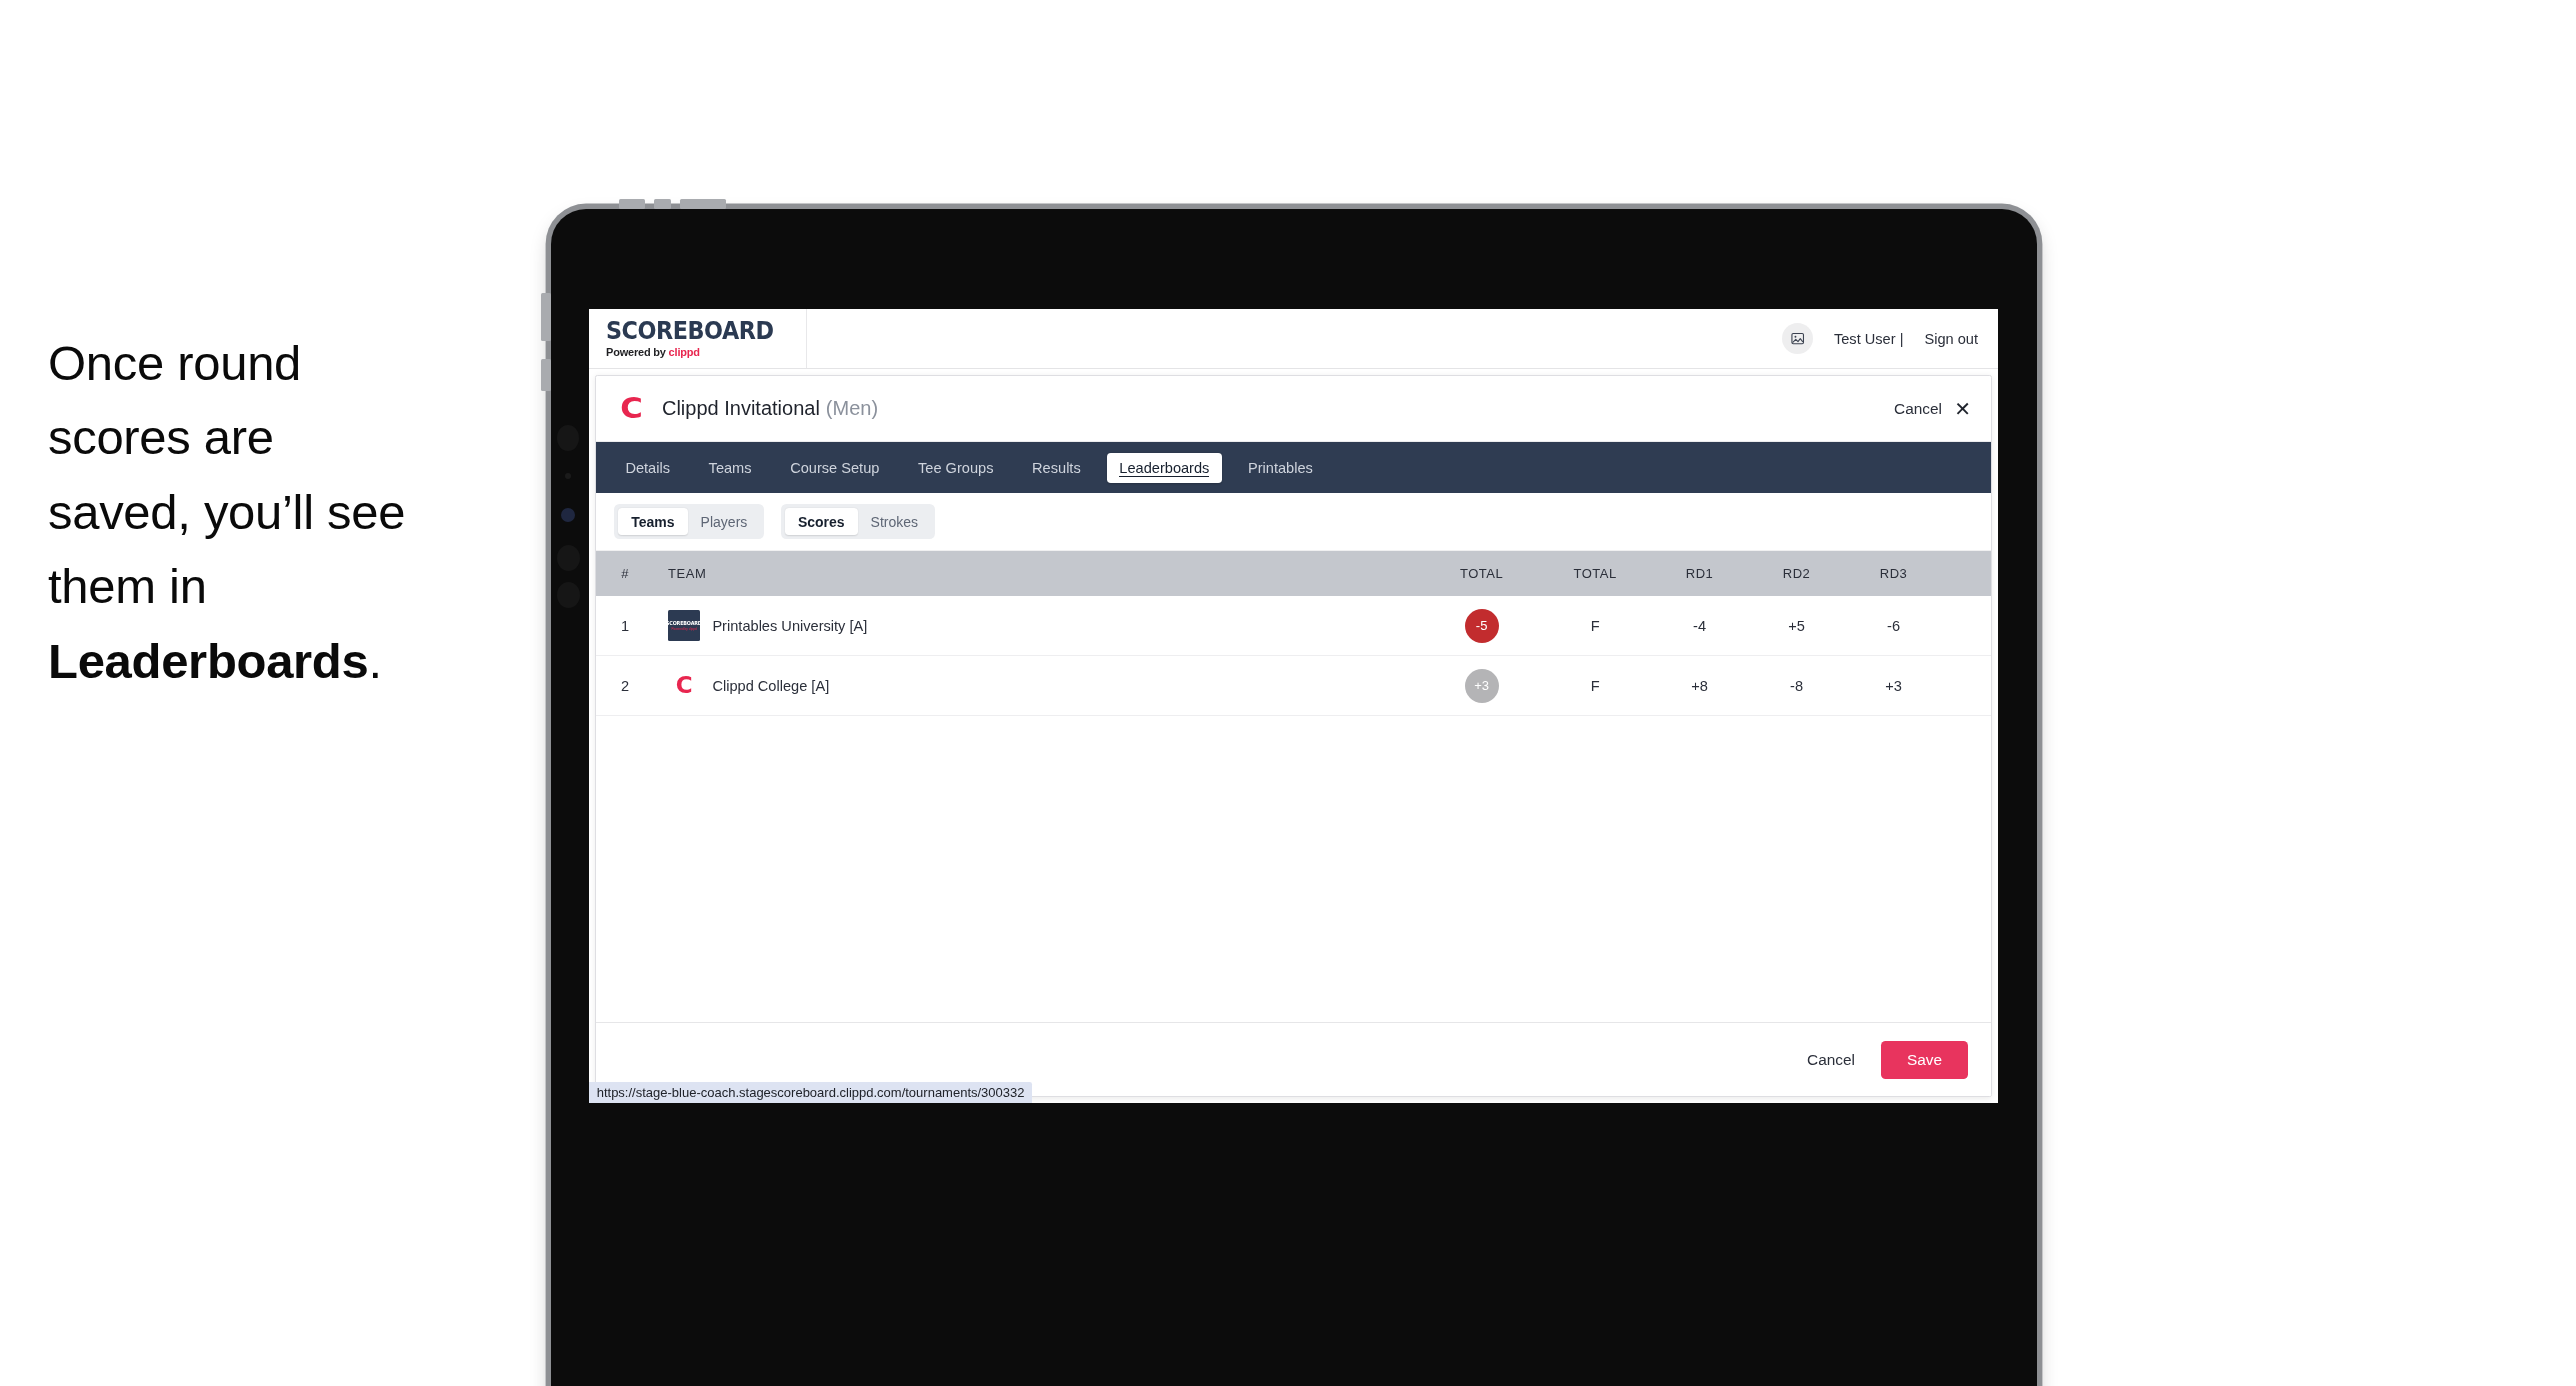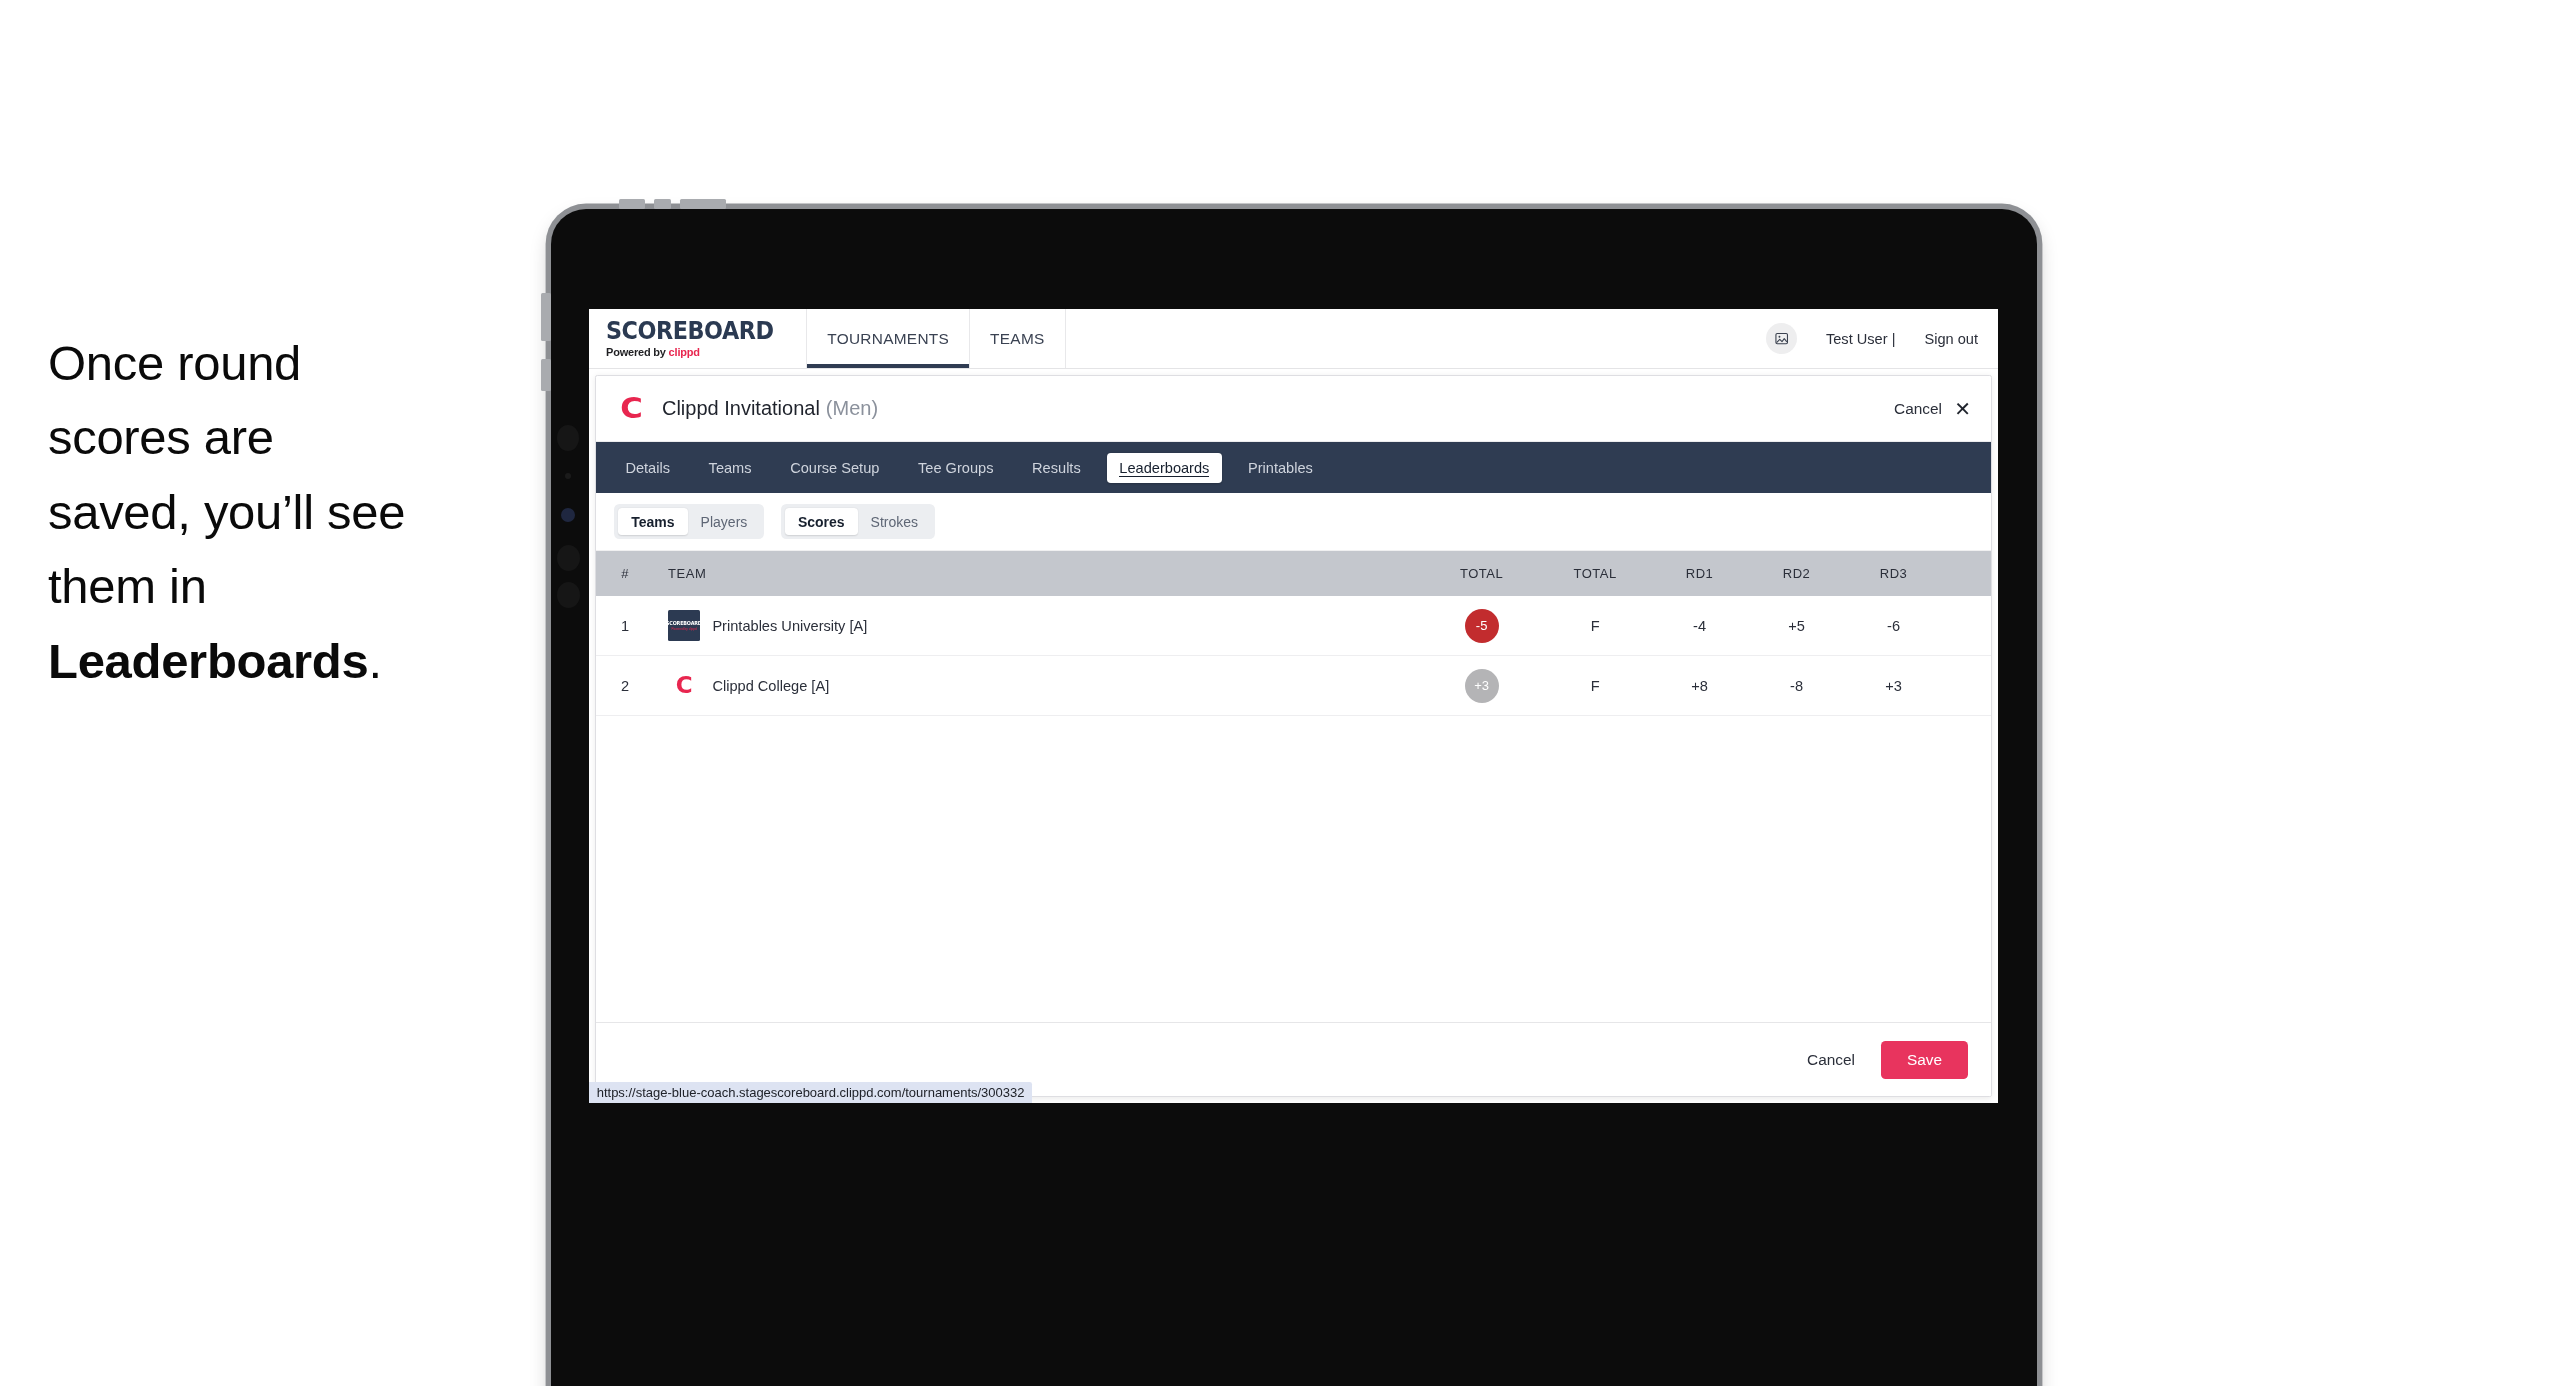--- a/index.html
+++ b/index.html
@@ -102,21 +102,21 @@
     color: #3a4252;
     border-right: 0.8px solid #e8e8ea;
     position: relative;
   }
   .navtab.active::after {
     content: ""; position: absolute; left: 0; right: 0; bottom: 0;
     height: 3.8px; background: #2f3c52;
   }
   .appbar-right {
     margin-left: auto; display: flex; align-items: center;
-    padding-right: 20px; gap: 29px;
+    padding-right: 20px; gap: 21px;
   }
   .avatar {
     width: 31px; height: 31px; border-radius: 50%;
     background: #eeeeef;
     display: flex; align-items: center; justify-content: center;
   }
   .user-text { font-size: 14.6px; color: #2b2f3a; }
   .signout   { font-size: 14.6px; color: #2b2f3a; }
 
   
@@ -288,28 +288,20 @@
     <div class="bezel-dot dot-c"></div>
     <div class="bezel-dot dot-d"></div>
     <div class="bezel-dot dot-e"></div>
 
     <div class="viewport">
 
       <div class="appbar">
         <div class="brand">
           <div class="brand-word">SCOREBOARD</div>
           <div class="brand-sub"><span>Powered by </span><span class="clippd">clippd</span></div>
-        </div>
-        <div class="navtabs">
-          <div class="navtab active">
-              <span>TOURNAMENTS</span>
-            </div>
-          <div class="navtab">
-              <span>TEAMS</span>
-            </div>
         </div>
         <div class="appbar-right">
           <div class="avatar">
             <svg width="15.4" height="15.4" viewBox="0 0 24 24">
               <rect x="3" y="4" width="18" height="16" rx="2" fill="none" stroke="#3b4250" stroke-width="1.7"></rect>
               <circle cx="8.5" cy="9" r="1.5" fill="#3b4250"></circle>
               <path d="M4 18l5-5 3.5 3.5L16 12l4 5" fill="none" stroke="#3b4250" stroke-width="1.7" stroke-linejoin="round"></path>
             </svg>
           </div>
           <div class="user-text">Test User |</div>

